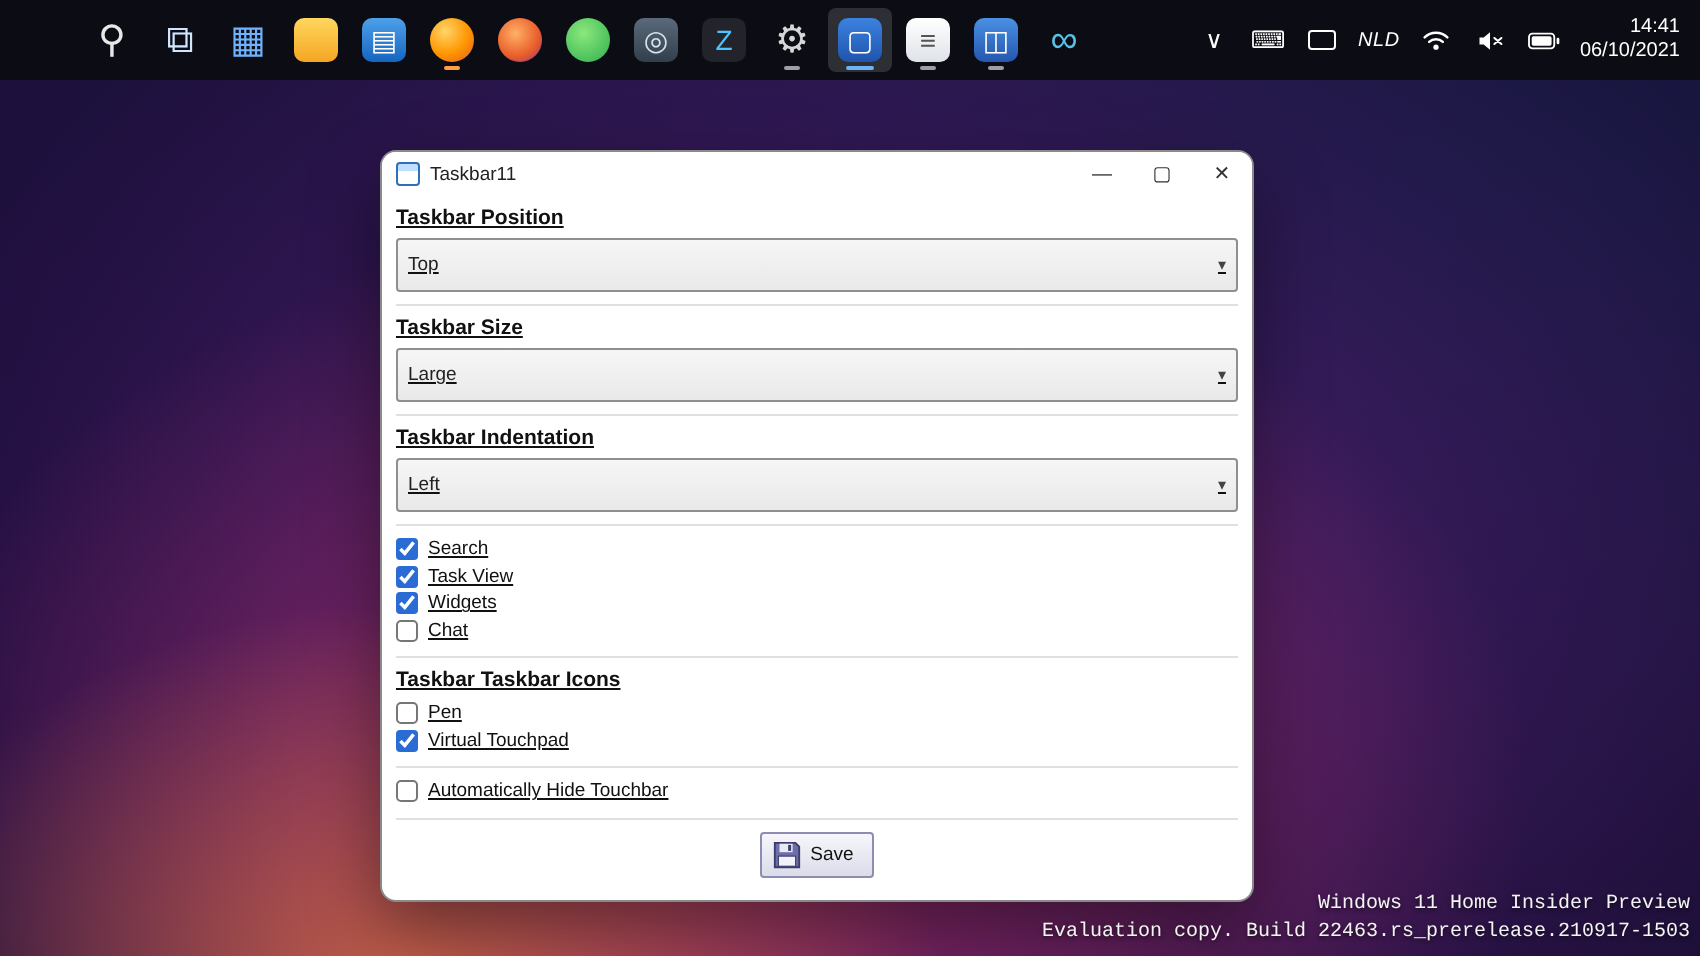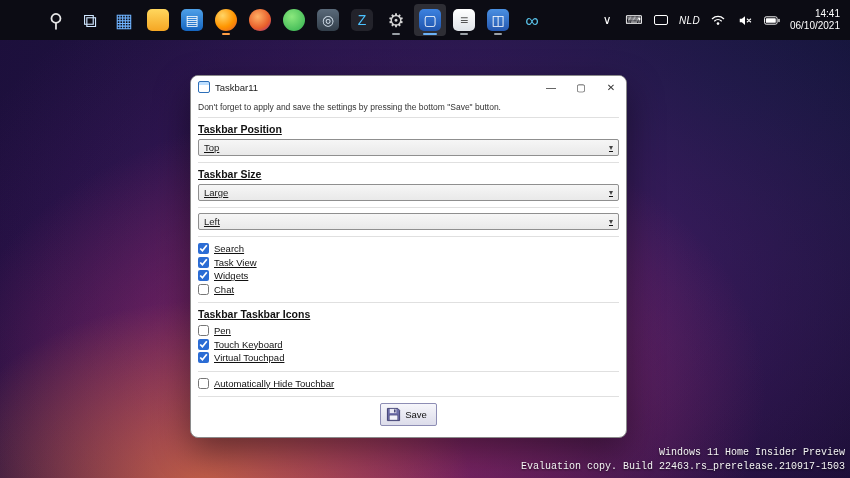--- a/index.html
+++ b/index.html
@@ -56,21 +56,21 @@
   .title-tx { font-size:9.5px; color:#222;text-align:center; }
   .win-ctrls { margin-left:auto; display:flex; height:100%; }
   .win-ctrl { width:30px; height:100%; display:flex; align-items:center; justify-content:center;
     font-size:10px; color:#333; cursor:pointer; }
 
   .win-body { padding:0 7px 0 7px; }
   .note { font-size:8.5px; color:#333; padding:4px 0 5px; border-bottom:1px solid #e0e0e0; }
   .section { padding:5px 0 6px; border-bottom:1px solid #e0e0e0;text-decoration:underline; }
   .section:last-of-type { border-bottom:none; }
   .sec-label { font-size:10.5px; font-weight:bold; margin-bottom:4px; }
-  .dropdown { height:17px; border:1px solid #8f8f8f; border-radius:2px;
+  .dropdown { height:27px; border:1px solid #8f8f8f; border-radius:2px;
     background:linear-gradient(#f6f6f6,#e9e9e9); display:flex; align-items:center;
     padding:0 5px; cursor:pointer; font-size:9.5px; color:#222; }
   .dropdown .arrow { margin-left:auto; font-size:8px; color:#444; }
   .cb-row { display:flex; align-items:center; gap:5px; height:13.5px; }
   .cb-row input { width:11px; height:11px; margin:0; cursor:pointer; accent-color:#2b6cd4; }
   .cb-row label { font-size:9.5px; cursor:pointer; }
 
   .save-wrap { padding:6px 0 11px; display:flex; justify-content:center; }
   .save-btn { display:flex; align-items:center; gap:4px; padding:3px 9px 3px 5px;
     border:1px solid #8d8db4; border-radius:2px; cursor:pointer; font-size:9.5px; color:#111;
@@ -187,39 +187,39 @@
     <span class="title-ic"></span>
     <span class="title-tx">Taskbar11</span>
     <span class="win-ctrls">
       <span class="win-ctrl">—</span>
       <span class="win-ctrl">▢</span>
       <span class="win-ctrl close">✕</span>
     </span>
   </div>
 
   <div class="win-body">
-    <div class="note">Don't forget to apply and save the settings by pressing the bottom "Save" button.</div>
 
     <div class="section">
       <div class="sec-label">Taskbar Position</div>
       <div class="dropdown">
         <span>Top</span>
         <span class="arrow">▾</span>
       </div>
     </div>
 
     <div class="section">
       <div class="sec-label">Taskbar Size</div>
       <div class="dropdown">
         <span>Large</span>
         <span class="arrow">▾</span>
       </div>
     </div>
 
     <div class="section">
+      <div class="sec-label">Taskbar Indentation</div>
       <div class="dropdown">
         <span>Left</span>
         <span class="arrow">▾</span>
       </div>
     </div>
 
     <div class="section">
       <div class="cb-row">
         <input type="checkbox" id="cb-search" checked="" style="">
         <label for="cb-search">Search</label>
@@ -236,24 +236,20 @@
         <input type="checkbox" id="cb-chat" style="">
         <label for="cb-chat">Chat</label>
       </div>
     </div>
 
     <div class="section">
       <div class="sec-label">Taskbar Taskbar Icons</div>
       <div class="cb-row">
         <input type="checkbox" id="cb-pen" style="">
         <label for="cb-pen">Pen</label>
-      </div>
-      <div class="cb-row">
-        <input type="checkbox" id="cb-tk" checked="" style="">
-        <label for="cb-tk">Touch Keyboard</label>
       </div>
       <div class="cb-row">
         <input type="checkbox" id="cb-vt" checked="" style="">
         <label for="cb-vt">Virtual Touchpad</label>
       </div>
     </div>
 
     <div class="section">
       <div class="cb-row">
         <input type="checkbox" id="cb-hide" style="">

